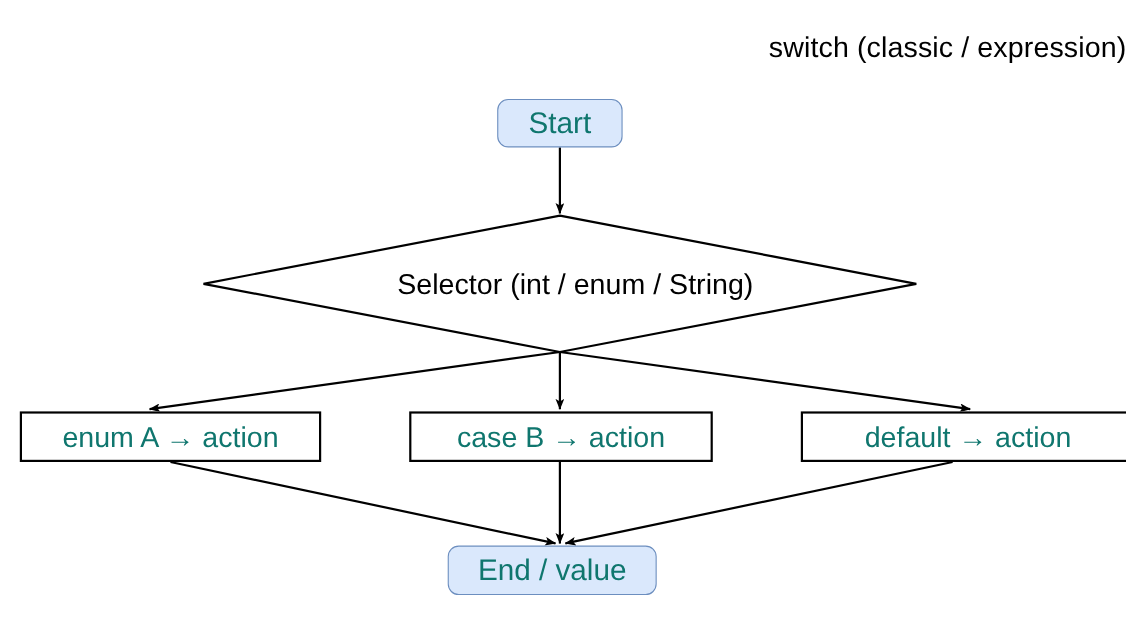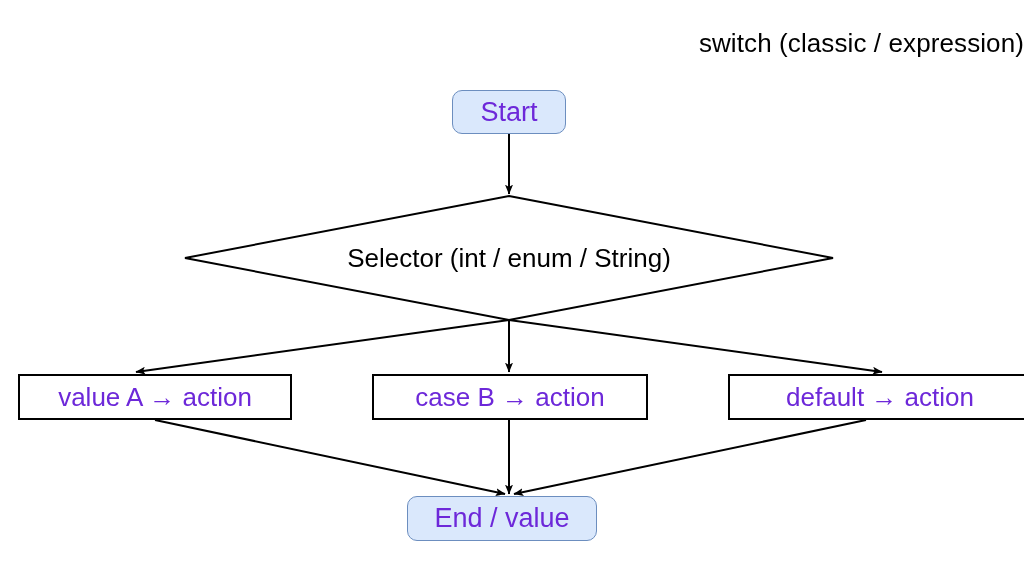--- a/index.html
+++ b/index.html
@@ -24,21 +24,21 @@
     width: 1024px;
     height: 562px;
   }
   .node {
     position: absolute;
     box-sizing: border-box;
     display: flex;
     align-items: center;
     justify-content: center;
     text-align: center;
-    color: #6d28d9;
+    color: #0f766e;
     white-space: nowrap;
   }
   .title {
     position: absolute;
     left: 0;
     top: 28px;
     width: 1024px;
     text-align: right;
     font-size: 26px;
     color: #000000;
@@ -60,21 +60,21 @@
     font-size: 26px;
     color: #000000;
     white-space: nowrap;
     text-align: center;
   }
   #node-start   { left: 452px; top: 90px;  width: 114px; height: 44px; }
   #node-case-a  { left: 18px;  top: 374px; width: 274px; height: 46px; }
   #node-case-b  { left: 372px; top: 374px; width: 276px; height: 46px; text-align: center; }
   #node-default { left: 728px; top: 374px; width: 304px; height: 46px; text-align: right; }
   #node-end     { left: 407px; top: 496px; width: 190px; height: 45px; }
-  #decision-text { left: 185px; top: 243px; width: 648px; }
+  #decision-text { left: 199px; top: 243px; width: 648px; }
 </style>
 </head>
 <body>
 
 <div id="canvas">
 
   <div class="title">switch (classic / expression)</div>
 
   <svg id="edges" viewBox="0 0 1024 562" xmlns="http://www.w3.org/2000/svg">
     <defs>
@@ -102,21 +102,21 @@
 
   <div class="node terminator" id="node-start">
     <span>Start</span>
   </div>
 
   <div class="decision-label" id="decision-text">
     <span>Selector (int / enum / String)</span>
   </div>
 
   <div class="node process" id="node-case-a">
-    <span>value A → action</span>
+    <span>enum A → action</span>
   </div>
 
   <div class="node process" id="node-case-b">
     <span>case B → action</span>
   </div>
 
   <div class="node process" id="node-default">
     <span>default → action</span>
   </div>
 

